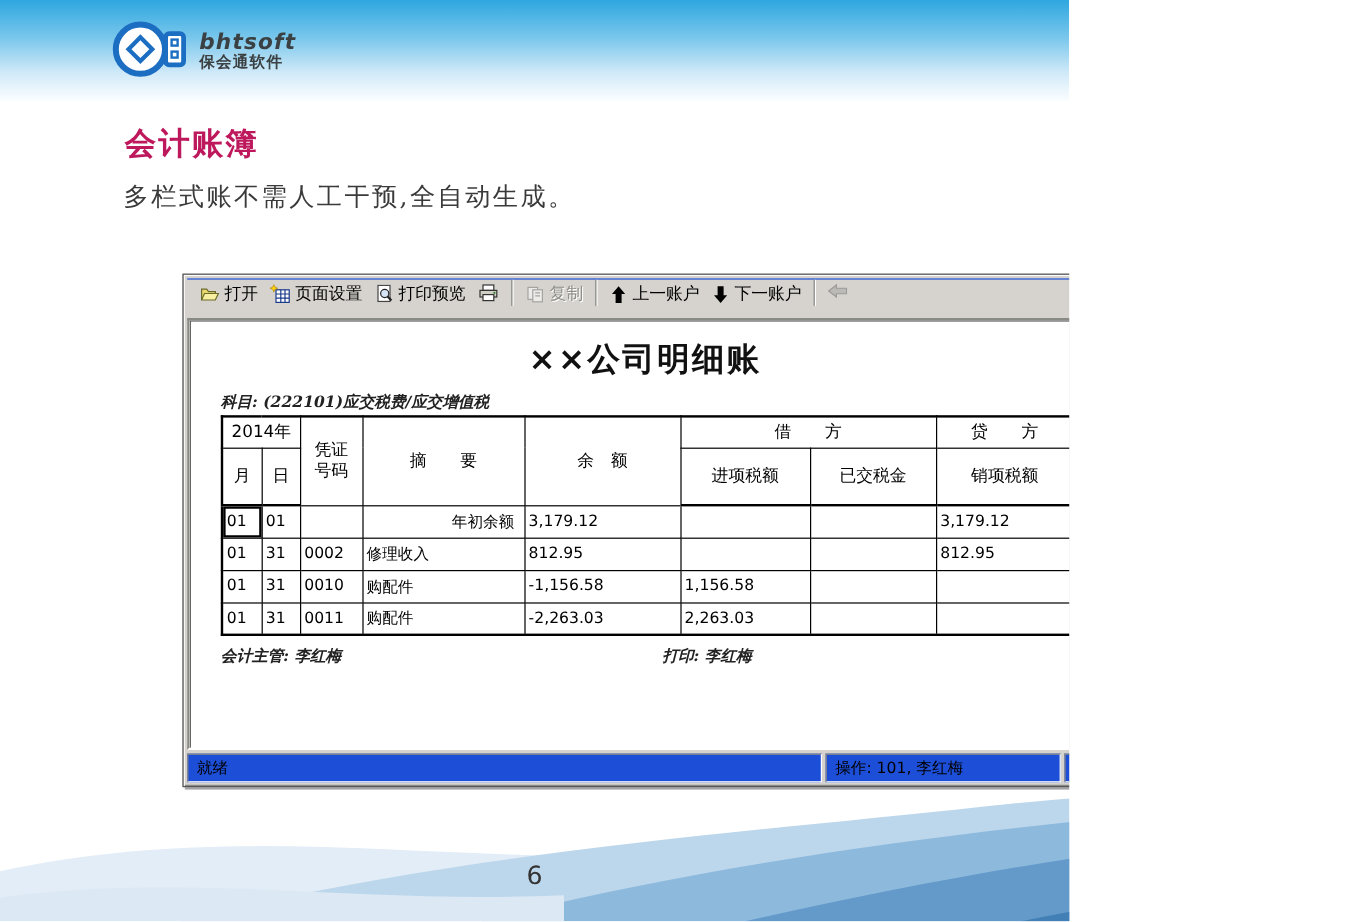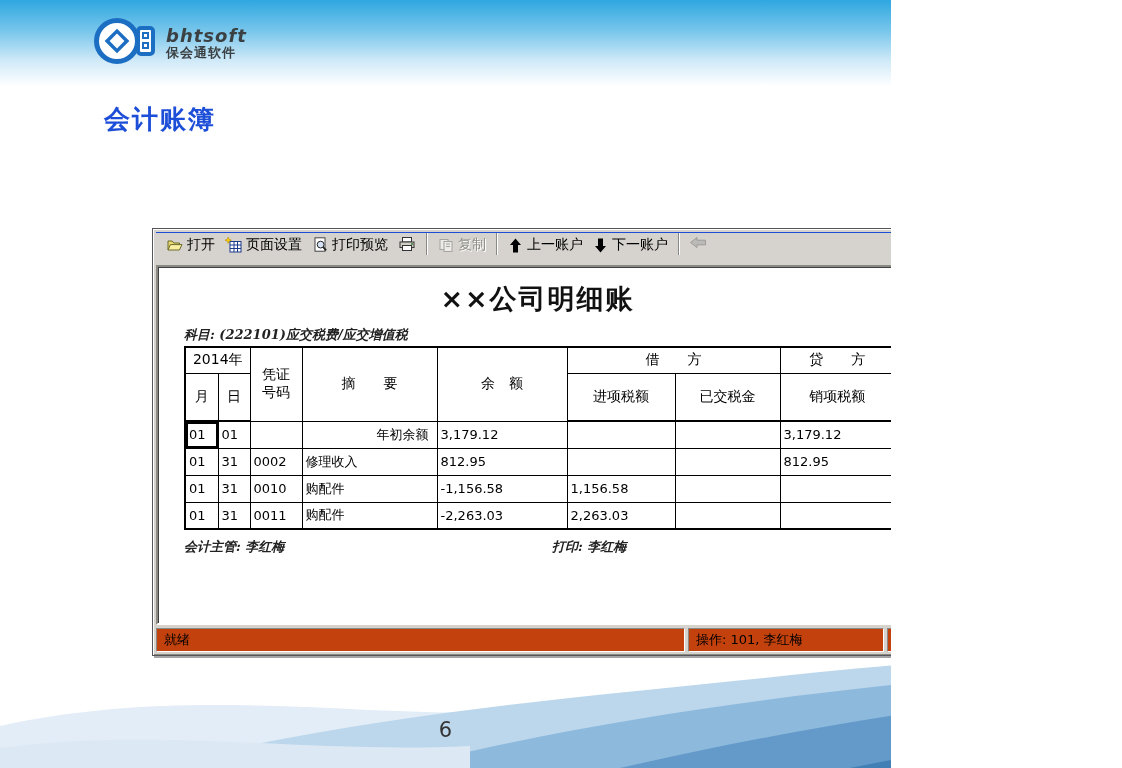--- a/index.html
+++ b/index.html
@@ -9,21 +9,21 @@
   
   .top-grad { position:absolute; top:0; left:0; width:100%; height:86px;
     background:linear-gradient(180deg,#2ea7e0 0%,#7cc8ec 38%,#cfe9f8 70%,#ffffff 100%); }
 
   
   .logo { position:absolute; top:15px; left:92px; display:flex; align-items:center; gap:8px; }
   .logo-text { display:flex; flex-direction:column; line-height:1.05; color:#3b4042; }
   .logo-brand { font-weight:bold; font-style:italic; font-size:18px; letter-spacing:1px; }
   .logo-brand-cn { font-weight:bold; font-size:13px; letter-spacing:1px; }
 
-  .heading { position:absolute; top:102px; left:104px; font-size:26px; font-weight:bold; color:#1d4ed8; letter-spacing:2px; }
+  .heading { position:absolute; top:102px; left:104px; font-size:26px; font-weight:bold; color:#be185d; letter-spacing:2px; }
   .para { position:absolute; top:150px; left:103px; font-size:21px; color:#3a3a3a;
     font-family:"DejaVu Serif","Liberation Serif",serif; letter-spacing:2px; }
 
   
   .window { position:absolute; left:152px; top:228px; width:789px; height:428px;
     background:#d6d3ce; border:1px solid #55555a; padding:3px;
     box-shadow:inset 1px 1px 0 #ffffff, inset -1px -1px 0 #8a8a85, 2px 2px 0 rgba(90,90,95,.55);
     display:flex; flex-direction:column; }
 
   .titlebar { height:25px; flex:0 0 25px; display:flex; align-items:center; gap:5px; padding:0 3px;
@@ -77,21 +77,21 @@
   .sb-track { flex:1; position:relative; background:#fff;
     background-image:linear-gradient(45deg,#d6d3ce 25%,transparent 25%,transparent 75%,#d6d3ce 75%),
                      linear-gradient(45deg,#d6d3ce 25%,transparent 25%,transparent 75%,#d6d3ce 75%);
     background-size:2px 2px; background-position:0 0,1px 1px; }
   .sb-thumb { position:absolute; top:0; left:0; right:0; height:calc(100% - 42px); background:#d6d3ce;
     border:1px solid; border-color:#fff #404040 #404040 #fff; box-shadow:inset -1px -1px 0 #8a8a85; }
 
   
   .statusbar { flex:0 0 24px; margin-top:3px; display:flex; gap:3px; font-size:13px; color:#000; }
   .sb-panel { border:1px solid; border-color:#8a8a85 #fff #fff #8a8a85; padding:1px 7px;
-    display:flex; align-items:center; background:#c2410c; }
+    display:flex; align-items:center; background:#1d4ed8; }
   .sb-main { flex:1; }
   .sb-op { flex:0 0 196px; }
   .sb-end { flex:0 0 50px; position:relative; padding:0; }
   .grip { position:absolute; right:1px; bottom:1px; width:13px; height:13px;
     background:repeating-linear-gradient(135deg, transparent 0 3px, #fff 3px 4px, #8a8a85 4px 6px); }
 
   
   .waves { position:absolute; left:0; bottom:0; width:1122px; height:170px; }
   .page-num { position:absolute; left:0; right:0; bottom:26px; text-align:center; font-size:21px; color:#333; z-index:5; }
 </style>
@@ -111,20 +111,21 @@
         <rect x="51" y="28" width="5" height="5" fill="none" stroke="#1b6ec2" stroke-width="2"></rect>
       </svg>
     </span>
     <span class="logo-text">
       <span class="logo-brand">bhtsoft</span>
       <span class="logo-brand-cn">保会通软件</span>
     </span>
   </div>
 
   <div class="heading">会计账簿</div>
+  <div class="para">多栏式账不需人工干预,全自动生成。</div>
 
   <div class="window">
 
     <div class="toolbar" id="toolbar">
         <div class="tb-btn">
           <span class="tb-ico">
             <svg width="17" height="15" viewBox="0 0 17 15">
               <path d="M2,12 V3 h4.2 l1.6,2 H13.5 v2" fill="#e8d96e" stroke="#6b6b2a"></path>
               <path d="M2,12 L4.4,6.6 H16 L13.4,12 Z" fill="#f8f0a0" stroke="#6b6b2a"></path>
             </svg>

